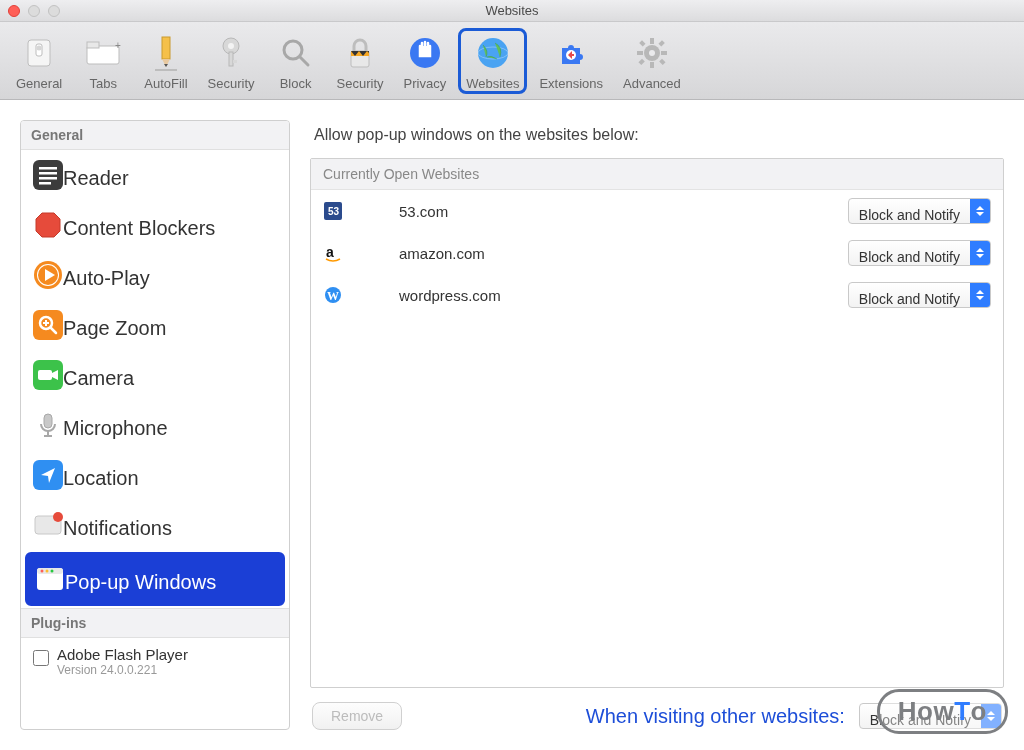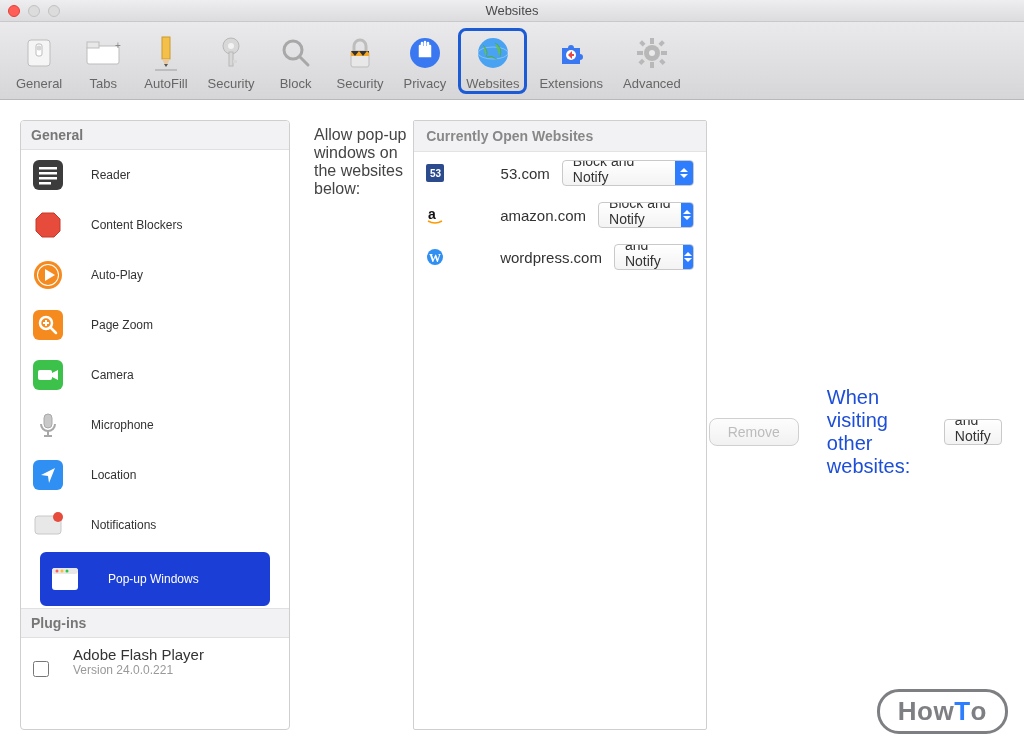--- a/index.html
+++ b/index.html
@@ -60,40 +60,40 @@
     background:#fff;
     display:flex; flex-direction:column;
     overflow:hidden;
   }
   .sb-hdr {
     background:#f2f2f4; color:#777; font-weight:600;
     padding:6px 10px; font-size:14px;
     border-bottom:1px solid #e0e0e0;
   }
   .sb-item {
-    display:flex; align-items:center; gap:28px;
-    padding:10px 12px; font-size:12px; color:#333;
+    display:flex; align-items:flex-end; gap:0;
+    padding:10px 12px; font-size:20px; color:#333;
     cursor:default;
   }
-  .sb-item.selected { background:#1b3fd6; color:#fff; border-radius:6px; margin:2px 19px; padding:10px 8px; border:2px solid #1b3fd6;}
+  .sb-item.selected { background:#1b3fd6; color:#fff; border-radius:6px; margin:2px 4px; padding:10px 8px; border:2px solid #1b3fd6;}
   .sb-icon { width:30px; height:30px; display:flex; align-items:center; justify-content:center; position:relative;}
-  .plugin-row { display:flex; align-items:flex-end; gap:24px; padding:8px 12px;}
+  .plugin-row { display:flex; align-items:flex-start; gap:8px; padding:8px 12px;}
   .plugin-row input[type=checkbox]{ width:16px; height:16px; margin-top:4px;}
   .plugin-row .pname{ font-size:15px; color:#333;}
   .plugin-row .pver{ font-size:12px; color:#999;}
   .main {
-    flex:1; display:flex; flex-direction:row;
+    flex:1; display:flex; flex-direction:column;
   }
   .main-title { font-size:16px; color:#444; padding:6px 4px 14px 4px;}
   .list {
     flex:1; border:1px solid #cfcfcf; border-radius:2px; background:#fff;
     display:flex; flex-direction:column;
   }
   .list-hdr {
-    background:#f2f2f4; color:#888; font-weight:700;
+    background:#f2f2f4; color:#888; font-weight:400;
     padding:7px 12px; font-size:14px; border-bottom:1px solid #e3e3e3;
   }
   .row {
     display:flex; align-items:center; gap:12px;
     padding:8px 12px; font-size:15px; color:#333;
   }
   .row .site-ic { width:20px; height:20px; display:flex; align-items:center; justify-content:center;}
   .row .site { flex:1;margin-left:44px; }
   .select {
     display:flex; align-items:flex-end;

